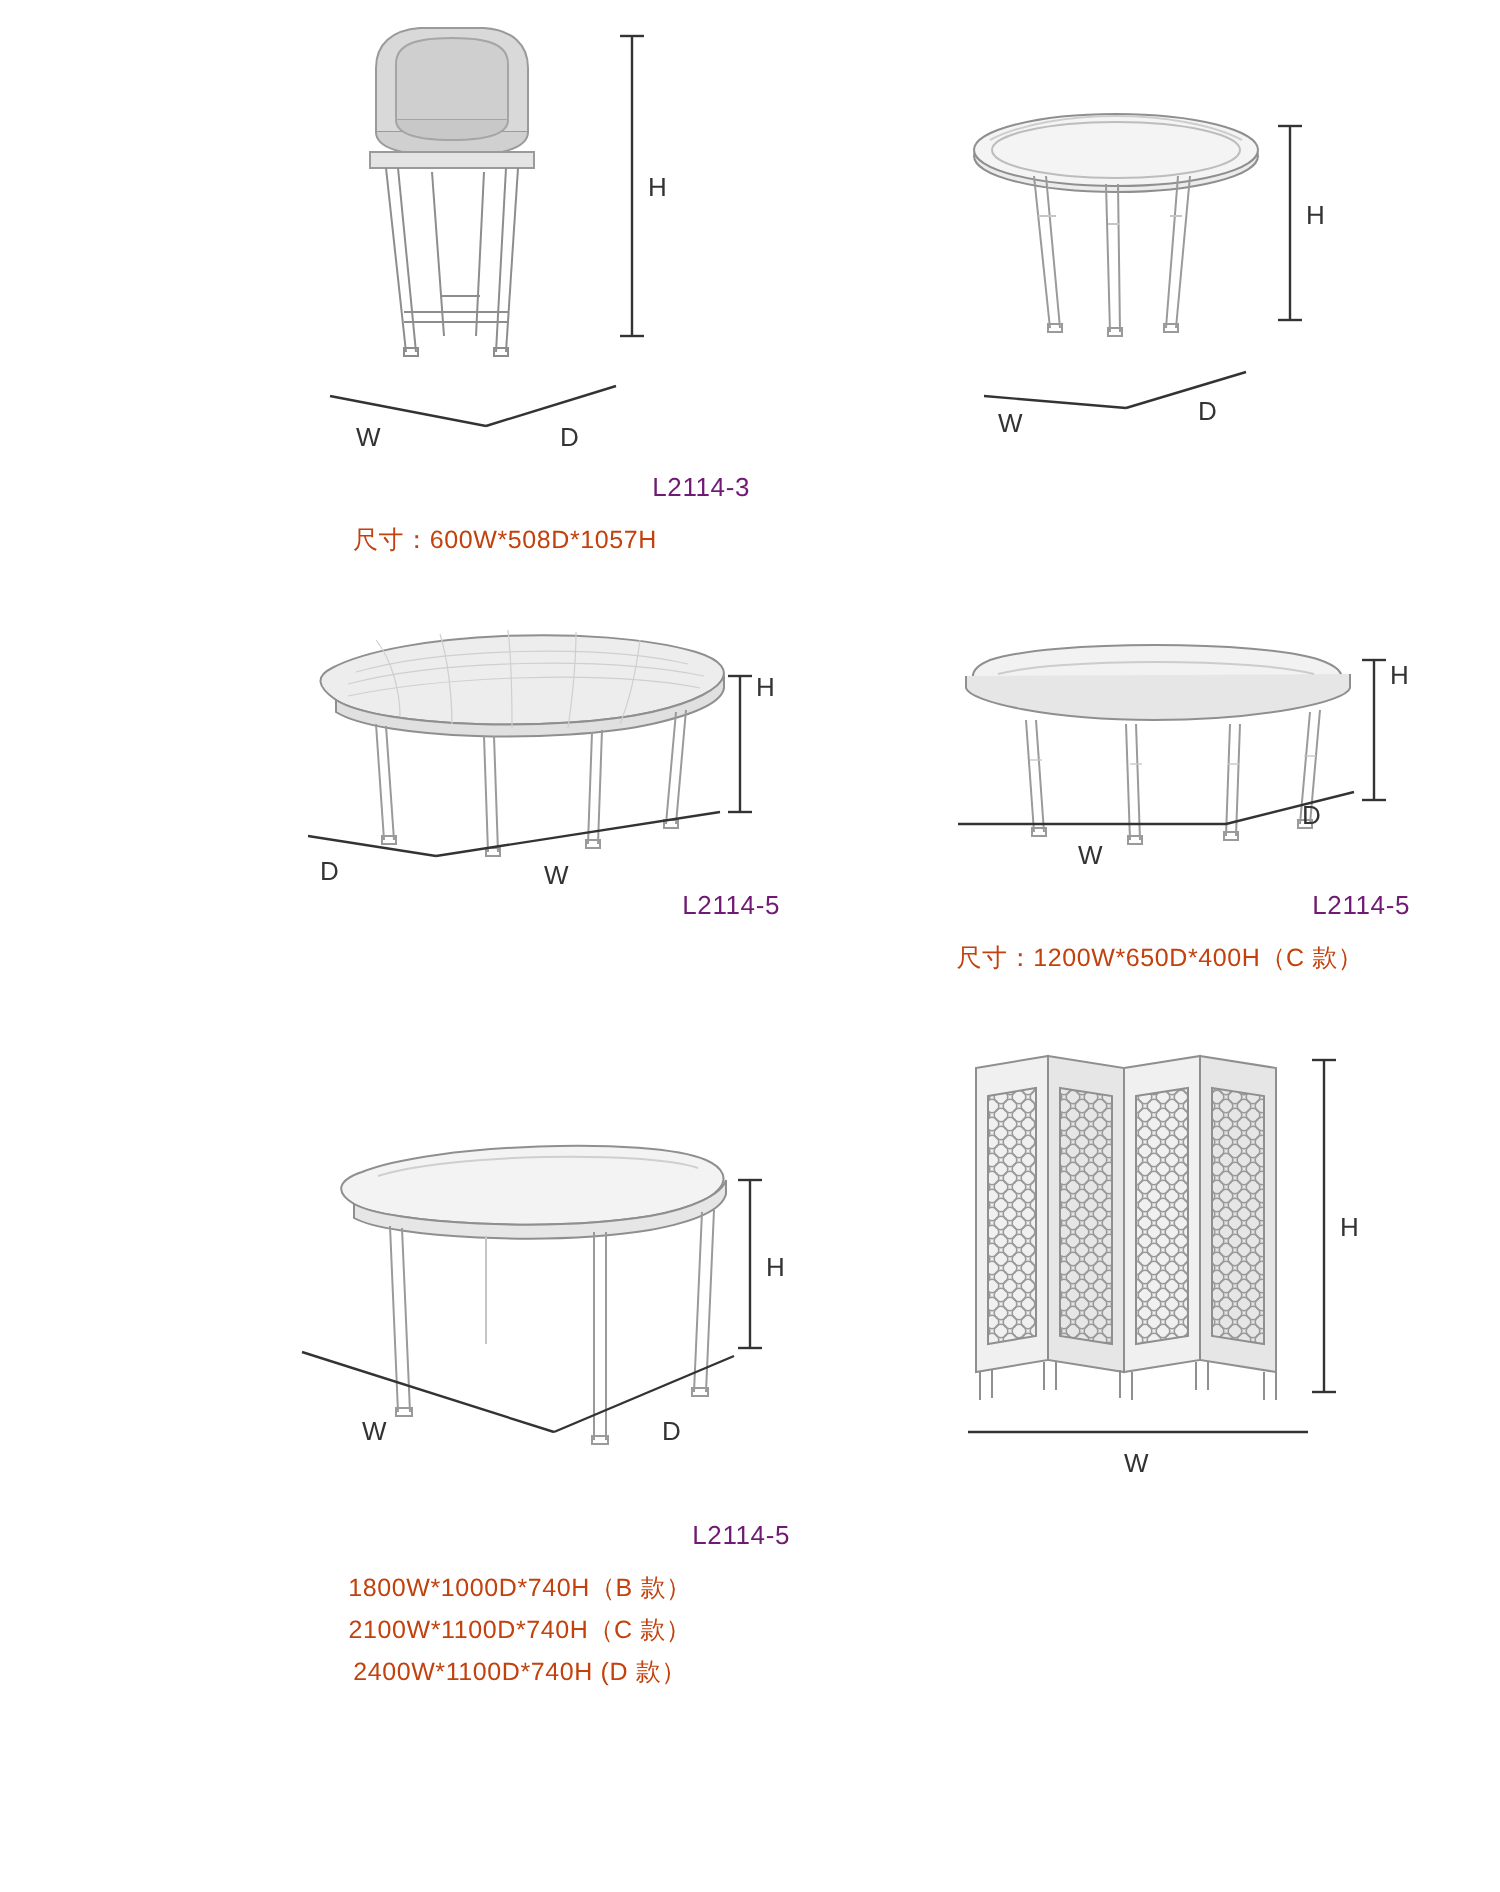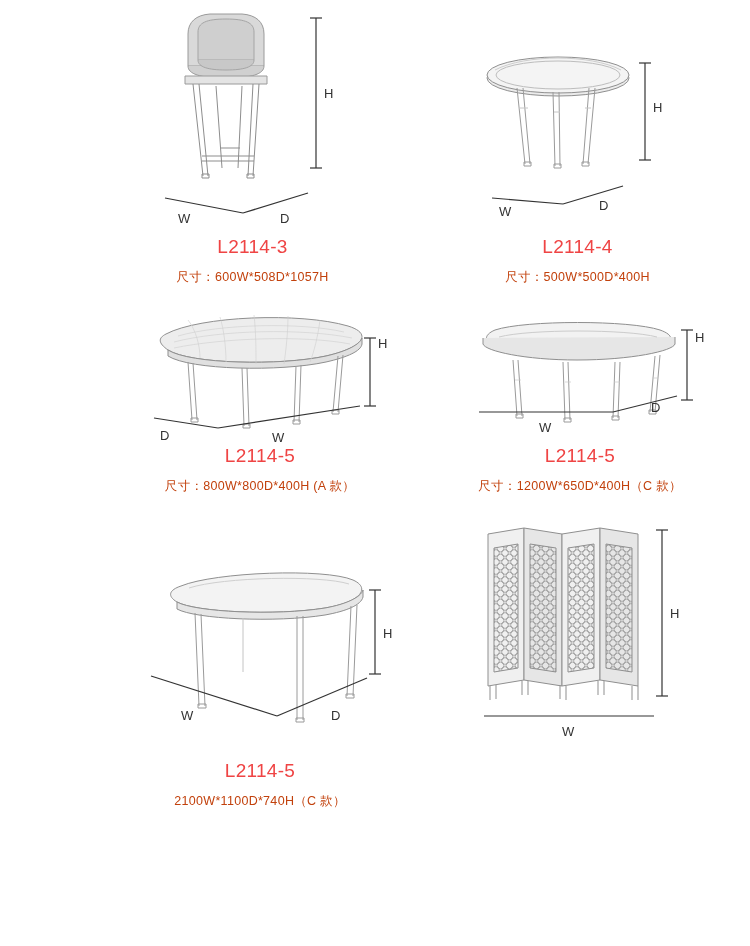--- a/index.html
+++ b/index.html
@@ -30,22 +30,23 @@
   }
   .caption {
     text-align: center;
     font-size: 13px;
     color: #555555;
     letter-spacing: 0.3px;
   }
   .caption .code {
     display: block;
     margin-bottom: 9px;
-    font-size: 19px;
-    color: #ef4444;
+    font-size: 13px;
+    color: #701a75;
+    text-align: right;
   }
   .caption .dim {
     display: block;
     line-height: 21px;
     font-size: 12.5px;
     color: #c2410c;
     white-space: pre;
   }
   svg { display: block; }
   .lbl {
@@ -140,24 +141,20 @@
         </g>
         <text class="lbl" x="198" y="104">H</text>
 
         <g stroke="#333333" stroke-width="1.2">
           <line x1="37" y1="190" x2="108" y2="196"></line>
           <line x1="108" y1="196" x2="168" y2="178"></line>
         </g>
         <text class="lbl" x="44" y="208">W</text>
         <text class="lbl" x="144" y="202">D</text>
       </svg>
-    </div>
-    <div class="caption">
-      <span class="code">L2114-4</span>
-      <span class="dim">尺寸：500W*500D*400H</span>
     </div>
   </div>
 
   <div class="cell" style="left:130px; top:300px; width:260px;">
     <div class="figure">
       <svg width="260" height="145" viewBox="0 0 260 145">
         <g stroke="#9a9a9a" fill="none" stroke-width="1">
 
           <path d="M36 34 C70 16 170 12 218 26 C244 34 232 48 196 56 C150 66 60 64 38 50 C28 43 28 38 36 34 Z" fill="#ededed" stroke="#8f8f8f"></path>
           <path d="M38 50 C60 64 150 66 196 56 C218 51 230 44 232 38 L232 44 C231 51 218 57 196 62 C150 72 60 70 38 56 Z" fill="#e0e0e0" stroke="#8f8f8f"></path>
@@ -198,21 +195,20 @@
         <g stroke="#333333" stroke-width="1.2">
           <line x1="24" y1="118" x2="88" y2="128"></line>
           <line x1="88" y1="128" x2="230" y2="106"></line>
         </g>
         <text class="lbl" x="30" y="140">D</text>
         <text class="lbl" x="142" y="142">W</text>
       </svg>
     </div>
     <div class="caption">
       <span class="code">L2114-5</span>
-      <span class="dim">尺寸：800W*800D*400H (A 款）</span>
     </div>
   </div>
 
   <div class="cell" style="left:455px; top:300px; width:250px;">
     <div class="figure">
       <svg width="250" height="145" viewBox="0 0 250 145">
         <g stroke="#9a9a9a" fill="none" stroke-width="1">
 
           <path d="M40 30 C70 20 175 20 205 30 C222 36 218 44 198 48 C165 55 72 55 44 47 C28 43 28 35 40 30 Z" fill="#f2f2f2" stroke="#8f8f8f"></path>
           <path d="M28 38 L28 44 C30 51 70 60 122 60 C176 60 218 51 220 44 L220 37" fill="#e6e6e6" stroke="#8f8f8f"></path>
@@ -293,21 +289,23 @@
         <g stroke="#333333" stroke-width="1.2">
           <line x1="26" y1="126" x2="152" y2="166"></line>
           <line x1="152" y1="166" x2="242" y2="128"></line>
         </g>
         <text class="lbl" x="56" y="170">W</text>
         <text class="lbl" x="206" y="170">D</text>
       </svg>
     </div>
     <div class="caption">
       <span class="code">L2114-5</span>
+      <span class="dim">1800W*1000D*740H（B 款）</span>
       <span class="dim">2100W*1100D*740H（C 款）</span>
+      <span class="dim">2400W*1100D*740H (D 款）</span>
     </div>
   </div>
 
   <div class="cell" style="left:460px; top:508px; width:250px;">
     <div class="figure">
       <svg width="250" height="250" viewBox="0 0 250 250">
         <defs>
           <pattern id="lattice" width="9" height="9" patternUnits="userSpaceOnUse">
             <circle cx="4.5" cy="4.5" r="3.4" fill="none" stroke="#9a9a9a" stroke-width="0.8"></circle>
             <circle cx="0" cy="0" r="3.4" fill="none" stroke="#9a9a9a" stroke-width="0.8"></circle>

